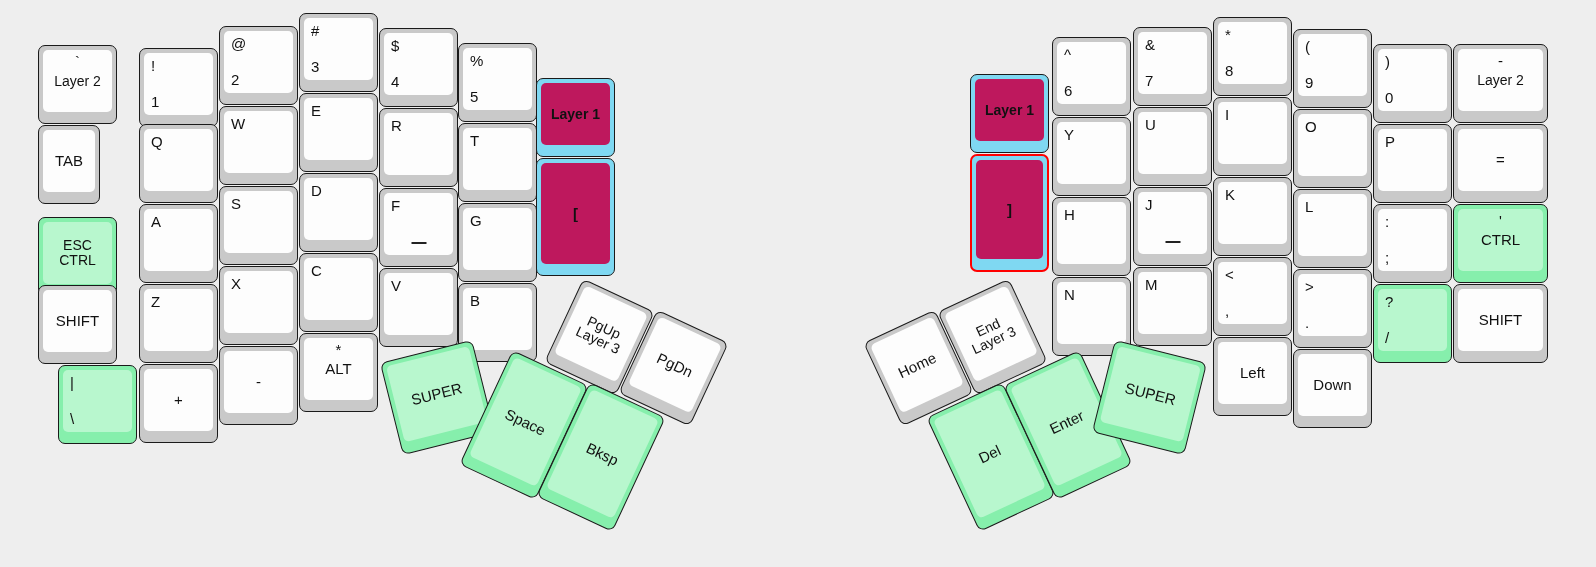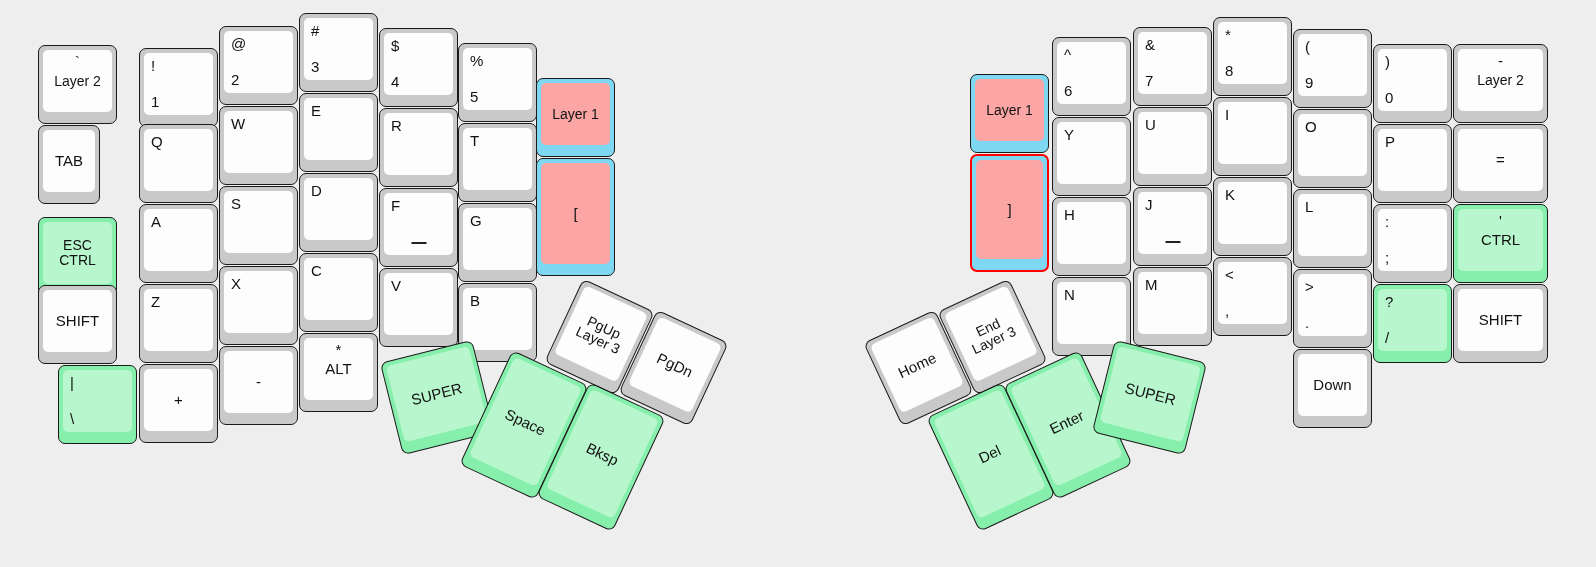--- a/index.html
+++ b/index.html
@@ -33,21 +33,21 @@
     position:relative;
     display:flex;
     flex-direction:column;
     align-items:center;
     justify-content:center;
   }
   
   .key.green{background:#86efac;}
   .key.green .cap{background:#b8f7ce;}
   .key.blue{background:#7fd8f2;}
-  .key.blue .cap{background:#fca5a5;}
+  .key.blue .cap{background:#be185d;font-weight:bold;}
   .key.selected{border:2px solid #ff0000;}
 
   
   .legend{
     position:absolute;
     color:#111;
     font-size:15px;
     line-height:1.05;
     white-space:pre;
     text-align:center;
@@ -327,20 +327,25 @@
       <div class="cap">
         <div class="legend tl">K</div>
       </div>
     </div>
     <div class="key" style="left: 1213px; top: 257px; width: 79px; height: 79px;">
       <div class="cap">
         <div class="legend tl">&lt;</div>
         <div class="legend bl">,</div>
       </div>
     </div>
+    <div class="key" style="left: 1213px; top: 337px; width: 79px; height: 79px;">
+      <div class="cap">
+        <div class="legend ctr">Left</div>
+      </div>
+    </div>
     <div class="key" style="left: 1293px; top: 29px; width: 79px; height: 79px;">
       <div class="cap">
         <div class="legend tl">(</div>
         <div class="legend bl">9</div>
       </div>
     </div>
     <div class="key" style="left: 1293px; top: 109px; width: 79px; height: 79px;">
       <div class="cap">
         <div class="legend tl">O</div>
       </div>

